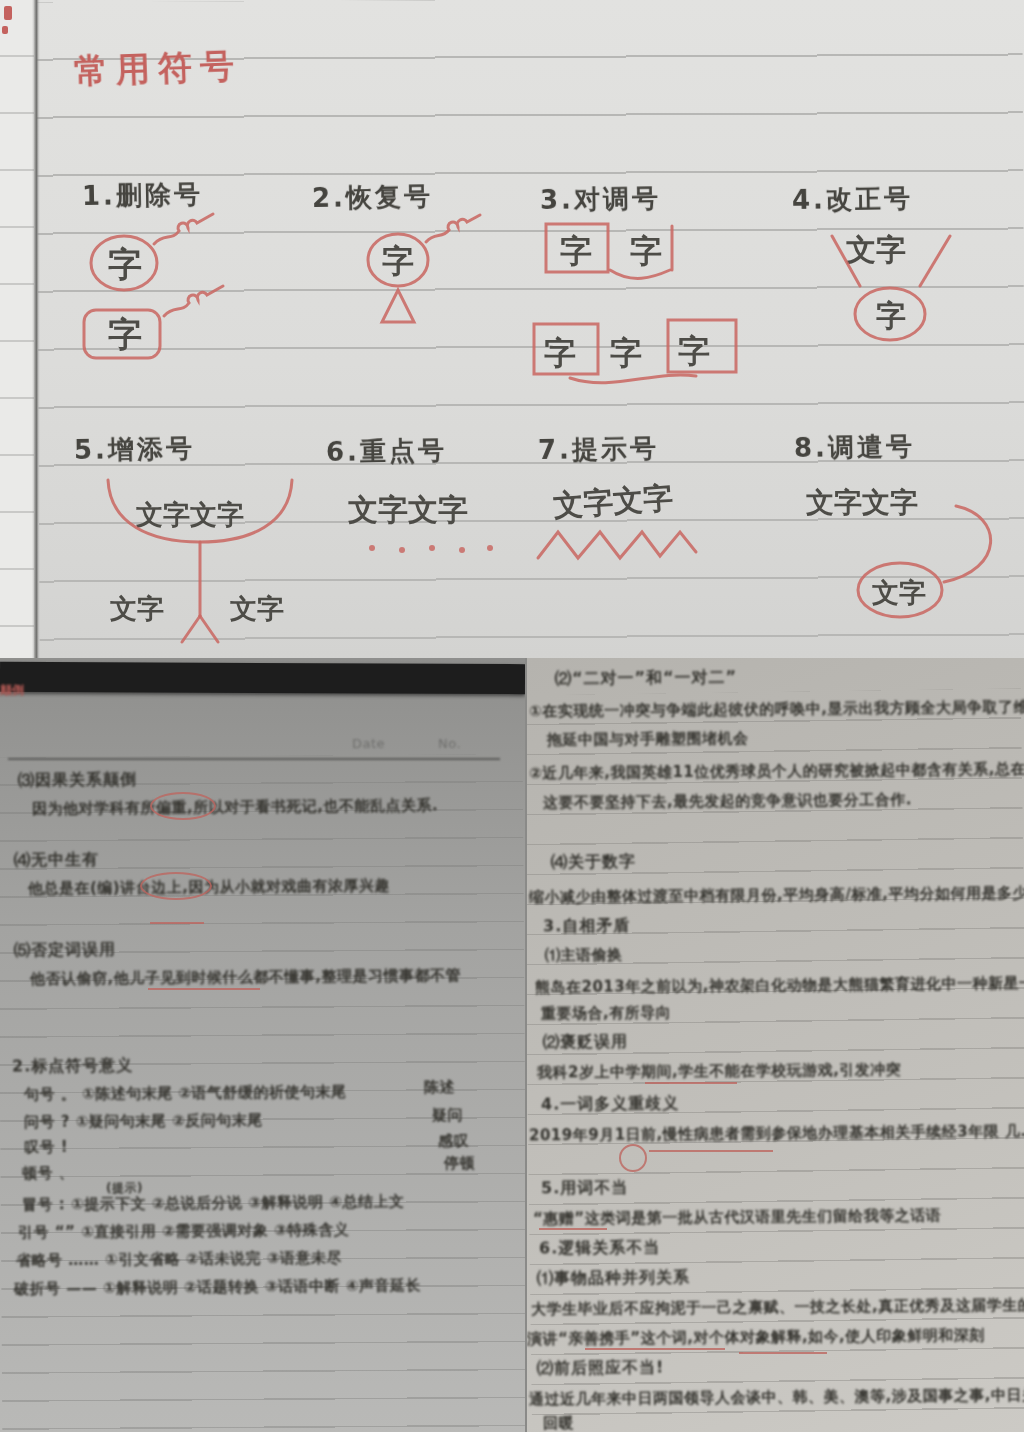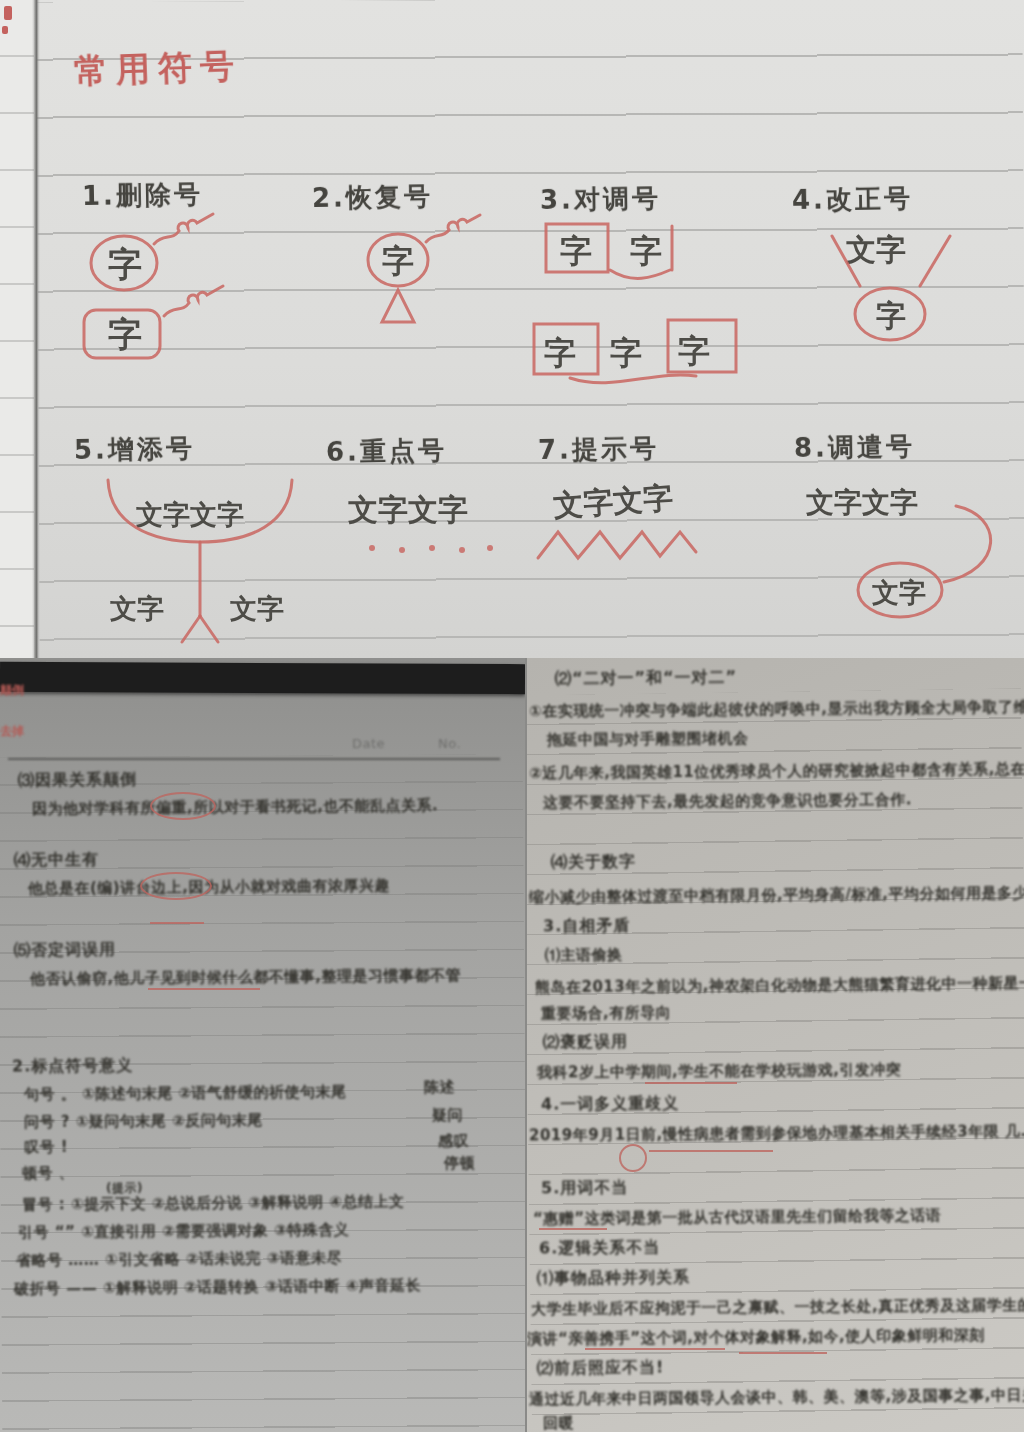--- a/index.html
+++ b/index.html
@@ -171,21 +171,20 @@
     <div class="red-oval" style="left:150px;top:134px;width:62px;height:24px"></div>
     <div class="note note-head" style="left:14px;top:192px">⑷无中生有</div>
     <div class="note" style="left:28px;top:220px">他总是在(编)讲台边上,因为从小就对戏曲有浓厚兴趣</div>
     <div class="red-oval" style="left:140px;top:214px;width:68px;height:24px"></div>
     <div class="red-note" style="left:158px;top:248px">颠倒</div>
     <div class="red-ul" style="left:150px;top:264px;width:54px"></div>
 
     <div class="note note-head" style="left:14px;top:282px">⑸否定词误用</div>
     <div class="note" style="left:30px;top:310px">他否认偷窃,他儿子见到时候什么都不懂事,整理是习惯事都不管</div>
     <div class="red-ul" style="left:148px;top:330px;width:112px"></div>
-    <div class="red-note" style="left:222px;top:336px">去掉</div>
 
     <div class="note note-head" style="left:12px;top:398px">2.标点符号意义</div>
     <div class="note" style="left:24px;top:426px">句号 。  ①陈述句末尾  ②语气舒缓的祈使句末尾</div>
     <div class="note" style="left:424px;top:420px">陈述</div>
     <div class="note" style="left:24px;top:454px">问号 ?  ①疑问句末尾  ②反问句末尾</div>
     <div class="note" style="left:432px;top:448px">疑问</div>
     <div class="note" style="left:24px;top:480px">叹号 !</div>
     <div class="note" style="left:438px;top:474px">感叹</div>
     <div class="note" style="left:22px;top:506px">顿号 、</div>
     <div class="note" style="left:444px;top:496px">停顿</div>

